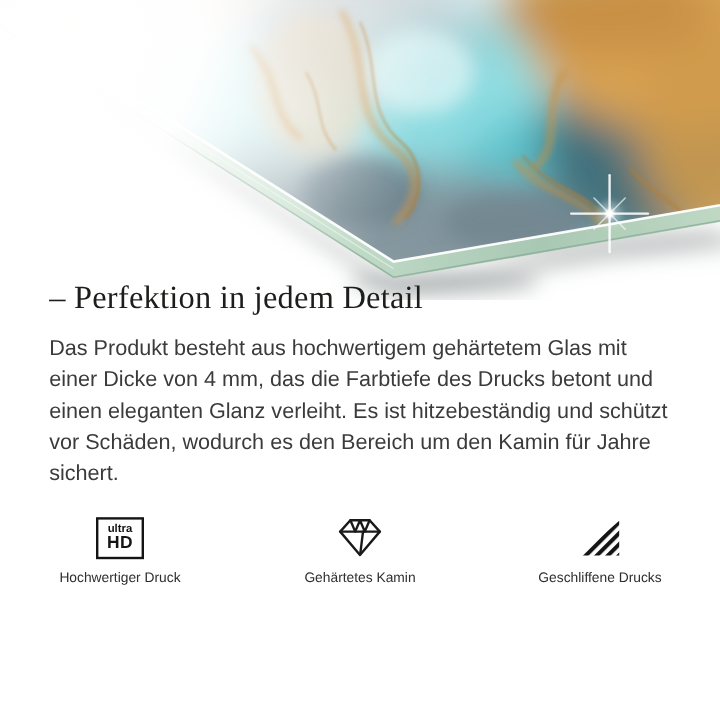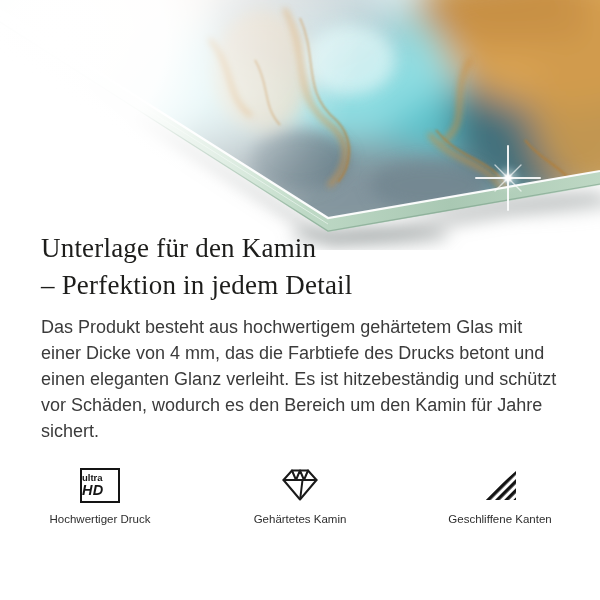--- a/index.html
+++ b/index.html
@@ -22,25 +22,25 @@
   }
   .features{
     display:grid;grid-template-columns:1fr 1fr 1fr;
     row-gap:26px;margin-top:20px;width:600px;
   }
   .feature{display:flex;flex-direction:column;align-items:center;}
   .f-icon{height:42px;display:flex;align-items:center;justify-content:center;}
   .f-label{margin-top:7px;font-size:11.5px;color:#2e2e2e;white-space:nowrap;}
   .uhd-box{
     width:40px;height:35px;border:2.5px solid #141414;box-sizing:border-box;
-    display:flex;flex-direction:column;align-items:flex-start;justify-content:center;
+    display:flex;flex-direction:column;align-items:center;justify-content:center;
     color:#141414;background:#fff;
   }
   .uhd-top{font-size:9.5px;font-weight:700;line-height:1;}
-  .uhd-bottom{font-size:14.5px;font-weight:800;line-height:1;margin-top:1px;letter-spacing:.3px;font-style:italic;}
+  .uhd-bottom{font-size:14.5px;font-weight:800;line-height:1;margin-top:1px;letter-spacing:.3px;}
 </style>
 </head>
 <body>
 
 <div class="hero">
   <svg width="600" height="250" viewBox="0 0 600 250">
     <defs>
       <clipPath id="panelClip">
           <path d="M0,0 H600 V171 L328,218 L0,10 Z"></path>
         </clipPath>
@@ -128,21 +128,20 @@
       <line x1="508" y1="146" x2="508" y2="210" stroke-width="2" opacity="0.9"></line>
       <line x1="476" y1="178" x2="540" y2="178" stroke-width="2" opacity="0.9"></line>
       <line x1="495" y1="165" x2="521" y2="191" stroke-width="1.3" opacity="0.65"></line>
       <line x1="521" y1="165" x2="495" y2="191" stroke-width="1.3" opacity="0.65"></line>
     </g>
   </svg>
 </div>
 
 <div class="content">
   <h1 class="headline">
-    <span>Unterlage für den Kamin</span>
     <span>– Perfektion in jedem Detail</span>
   </h1>
   <p class="desc">Das Produkt besteht aus hochwertigem gehärtetem Glas mit einer Dicke von 4 mm, das die Farbtiefe des Drucks betont und einen eleganten Glanz verleiht. Es ist hitzebeständig und schützt vor Schäden, wodurch es den Bereich um den Kamin für Jahre sichert.</p>
 </div>
 
 <div class="features">
 
 
   <div class="feature">
     <div class="f-icon">
@@ -174,17 +173,17 @@
       <svg width="38" height="34" viewBox="0 0 38 34">
         <defs>
           <pattern id="hp1" width="6.5" height="6.5" patternUnits="userSpaceOnUse" patternTransform="rotate(45)">
             <rect width="6.5" height="6.5" fill="#ffffff"></rect>
             <rect width="3.4" height="6.5" fill="#141414"></rect>
           </pattern>
         </defs>
         <polygon points="2,32 35,3 35,32" fill="url(#hp1)"></polygon>
       </svg>
     </div>
-    <div class="f-label">Geschliffene Kanten</div>
+    <div class="f-label">Geschliffene Drucks</div>
   </div>
 
 
 </div>
 
 </body></html>

